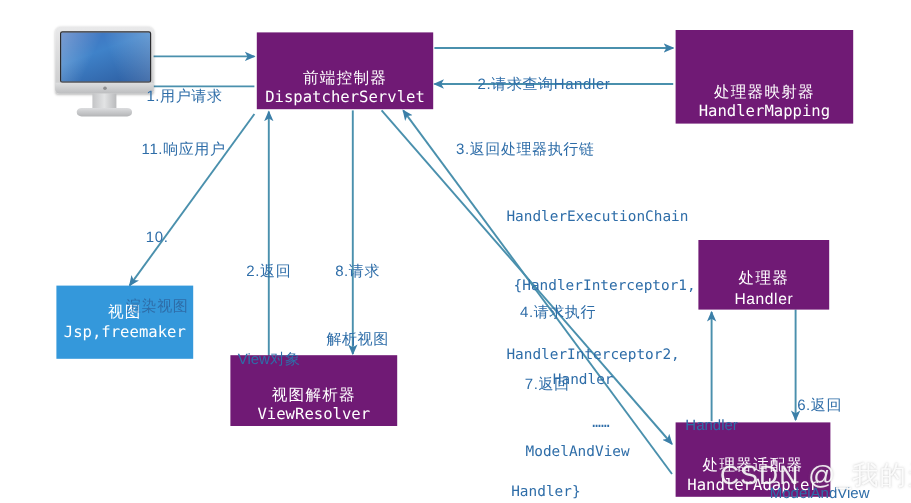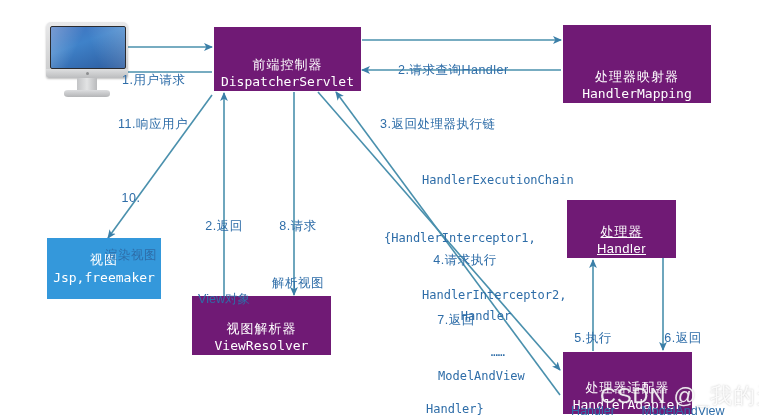--- a/index.html
+++ b/index.html
@@ -177,21 +177,21 @@
   <div class="node teal" style="left:214px;top:27px;width:147px;height:64px;">
     <div class="cn">前端控制器</div>
     <div class="en">DispatcherServlet</div>
   </div>
 
   <div class="node teal" style="left:563px;top:25px;width:148px;height:78px;">
     <div class="cn">处理器映射器</div>
     <div class="en">HandlerMapping</div>
   </div>
 
-  <div class="node teal sansen" style="left:567px;top:200px;width:109px;height:58px;text-decoration:underline;">
+  <div class="node teal sansen" style="left:582px;top:200px;width:109px;height:58px;">
     <div class="cn">处理器</div>
     <div class="en">Handler</div>
   </div>
 
   <div class="node teal" style="left:563px;top:352px;width:129px;height:62px;">
     <div class="cn">处理器适配器</div>
     <div class="en">HandlerAdapter</div>
   </div>
 
   <div class="node teal" style="left:192px;top:296px;width:139px;height:59px;">
@@ -212,21 +212,21 @@
     <div class="cn">11.响应用户</div>
   </div>
 
   <div class="lbl" style="left:398px;top:20px;">
     <div class="cn">2.请求查询Handler</div>
   </div>
 
   <div class="lbl" style="left:380px;top:74px;text-align:left;">
     <div class="cn">3.返回处理器执行链</div>
     <div class="mono">HandlerExecutionChain</div>
-    <div class="mono" style="padding-left:4px;">{HandlerInterceptor1,</div>
+    <div class="mono" style="padding-left:4px;margin-left:44px;">{HandlerInterceptor1,</div>
     <div class="mono">HandlerInterceptor2,</div>
     <div class="mono" style="text-align:center;">……</div>
     <div class="mono" style="padding-left:46px;">Handler}</div>
   </div>
 
   <div class="lbl" style="left:88px;top:148px;width:86px;">
     <div class="cn">10.</div>
     <div class="cn">渲染视图</div>
   </div>
 
@@ -244,21 +244,20 @@
     <div class="cn">4.请求执行</div>
     <div class="mono">Handler</div>
   </div>
 
   <div class="lbl" style="left:396px;top:270px;width:120px;">
     <div class="cn">7.返回</div>
     <div class="mono">ModelAndView</div>
   </div>
 
   <div class="lbl" style="left:552px;top:288px;width:82px;">
-    <div class="cn">5.执行</div>
     <div class="sans">Handler</div>
   </div>
 
   <div class="lbl" style="left:628px;top:288px;width:110px;">
     <div class="cn">6.返回</div>
     <div class="sans">ModelAndView</div>
   </div>
 
   <div id="watermark">CSDN @_我的天哪</div>
 

